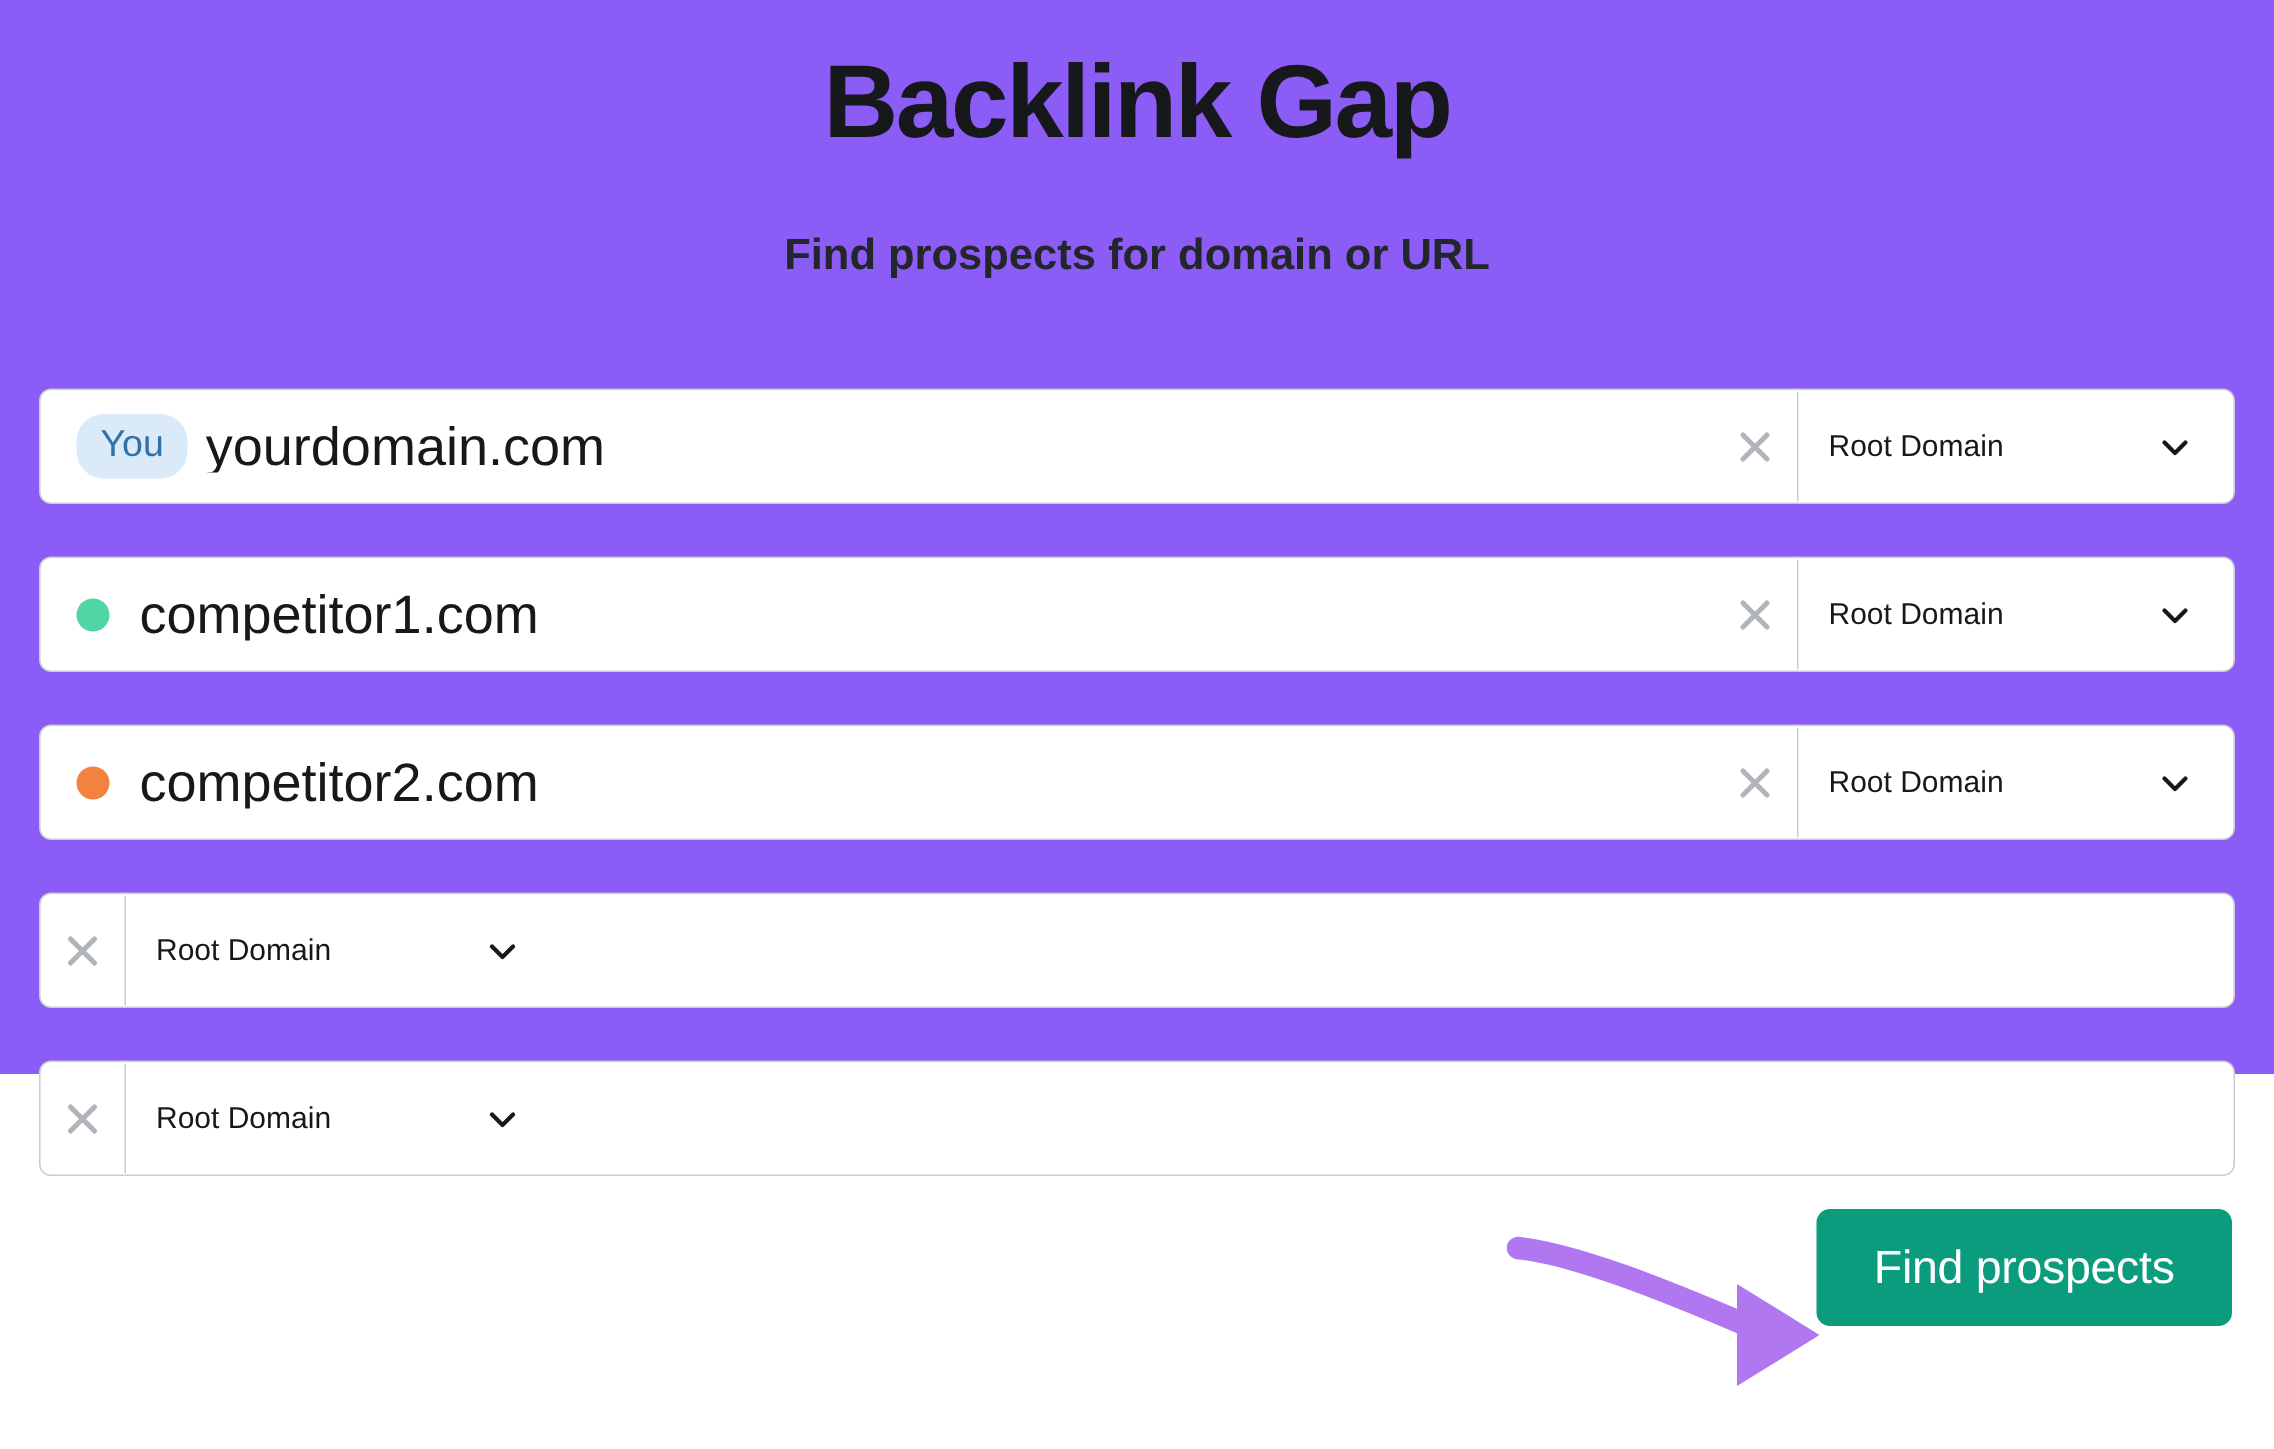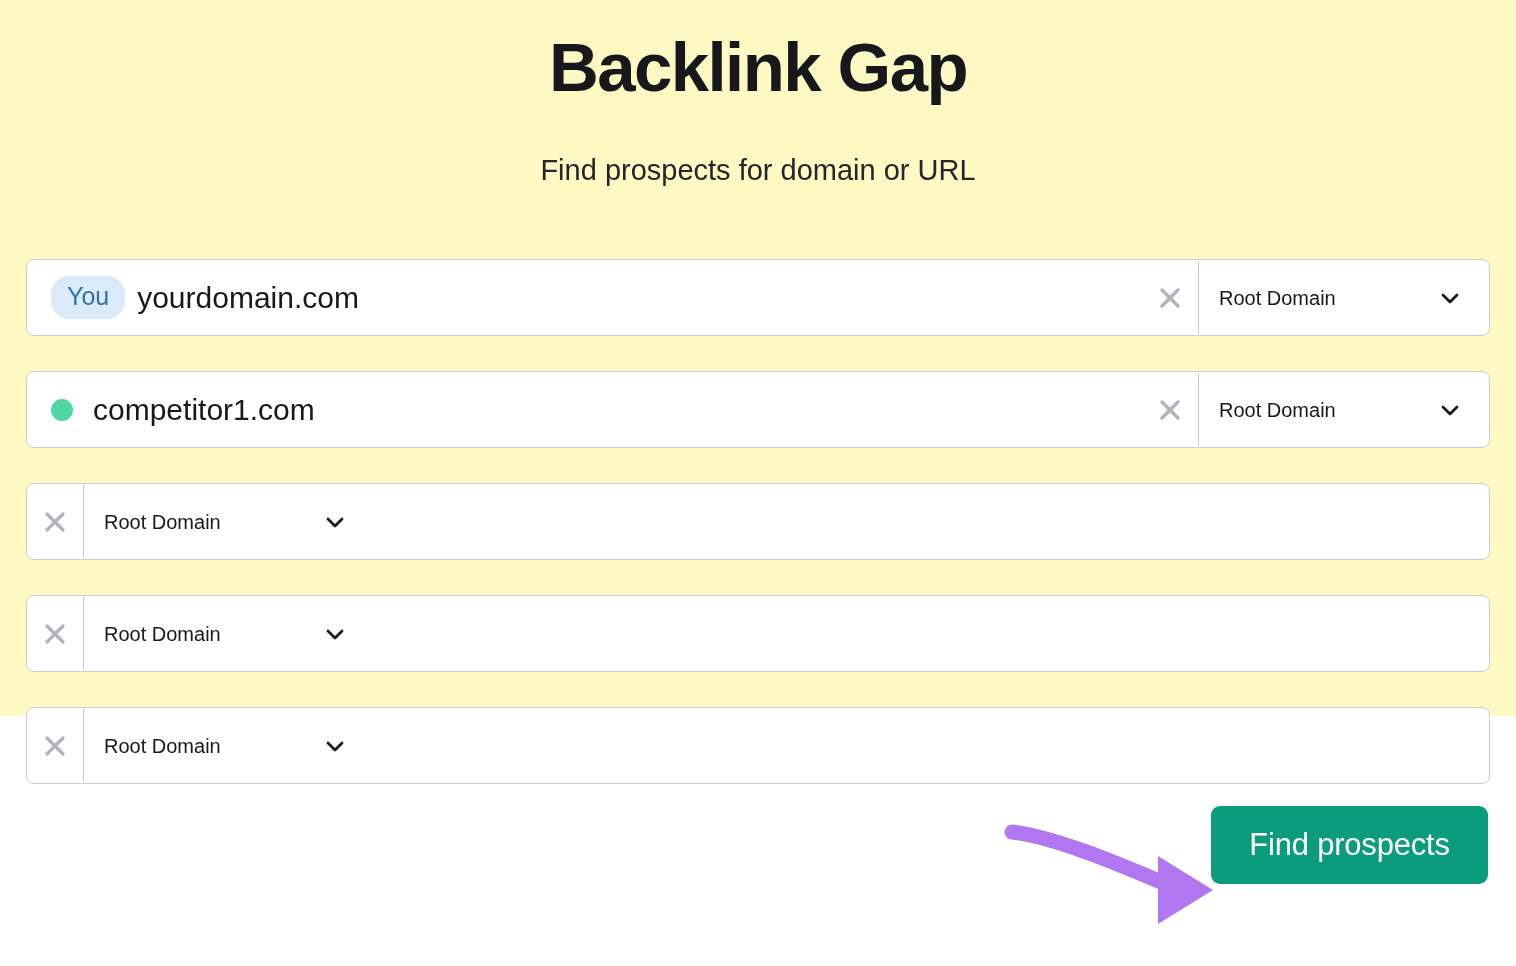--- a/index.html
+++ b/index.html
@@ -9,21 +9,21 @@
     height: 966px;
     background: #ffffff;
     font-family: "Liberation Sans", sans-serif;
     overflow: hidden;
   }
 
   .page {
     position: relative;
     width: 1516px;
     height: 716px;
-    background: #fef9c3;
+    background: #8b5cf6;
   }
 
   
   .header {
     width: 100%;
     text-align: center;
     padding-top: 26px;
   }
 
   .page-title {
@@ -31,21 +31,21 @@
     line-height: 84px;
     font-weight: 700;
     letter-spacing: -1.6px;
     color: #17181c;
   }
 
   .page-subtitle {
     margin-top: 42px;
     font-size: 29px;
     line-height: 36px;
-    font-weight: 400;
+    font-weight: 700;
     color: #23262b;
   }
 
   
   .rows {
     position: absolute;
     top: 259px;
     left: 26px;
     width: 1464px;
   }
@@ -83,21 +83,21 @@
 
   .color-dot {
     flex: 0 0 auto;
     width: 22px;
     height: 22px;
     border-radius: 50%;
     margin-right: 20px;
   }
 
   .domain-text {
-    font-size: 30px;
+    font-size: 36px;
     line-height: 34px;
     color: #17181c;
     white-space: nowrap;
     overflow: hidden;
   }
 
   .clear-btn {
     flex: 0 0 auto;
     width: 56px;
     display: flex;
@@ -218,20 +218,24 @@
         <span class="type-label">Root Domain</span>
         <span class="chevron">
           <svg width="26" height="26" viewBox="0 0 26 26" aria-hidden="true">
             <path d="M6 10 L13 17 L20 10" fill="none" stroke="#17181c" stroke-width="2.8" stroke-linecap="round" stroke-linejoin="round"></path>
           </svg>
         </span>
       </div>
     </div>
 
     <div class="domain-row">
+      <div class="row-left">
+        <span class="color-dot" style="background:#f2823f"></span>
+        <span class="domain-text">competitor2.com</span>
+      </div>
       <div class="clear-btn">
         <span>
           <svg width="28" height="28" viewBox="0 0 28 28" aria-hidden="true">
             <path d="M6 6 L22 22 M22 6 L6 22" stroke="#b0b4bb" stroke-width="3.4" stroke-linecap="round"></path>
           </svg>
         </span>
       </div>
       <div class="divider"></div>
       <div class="type-select">
         <span class="type-label">Root Domain</span>

